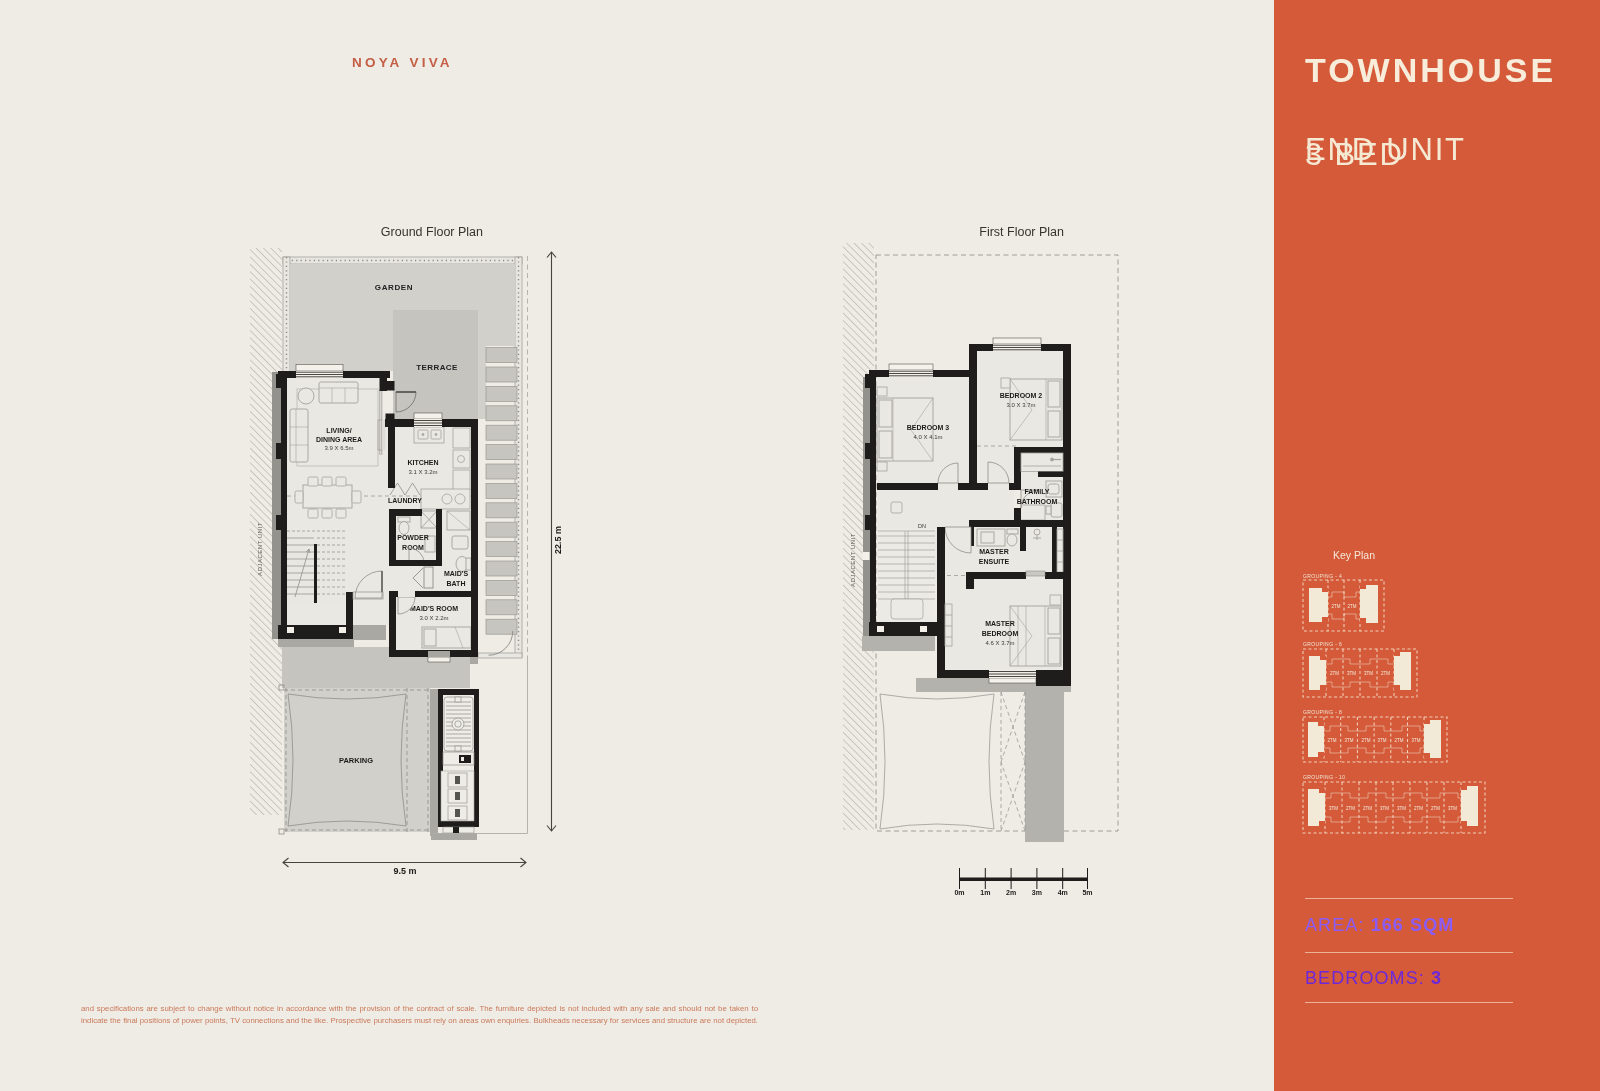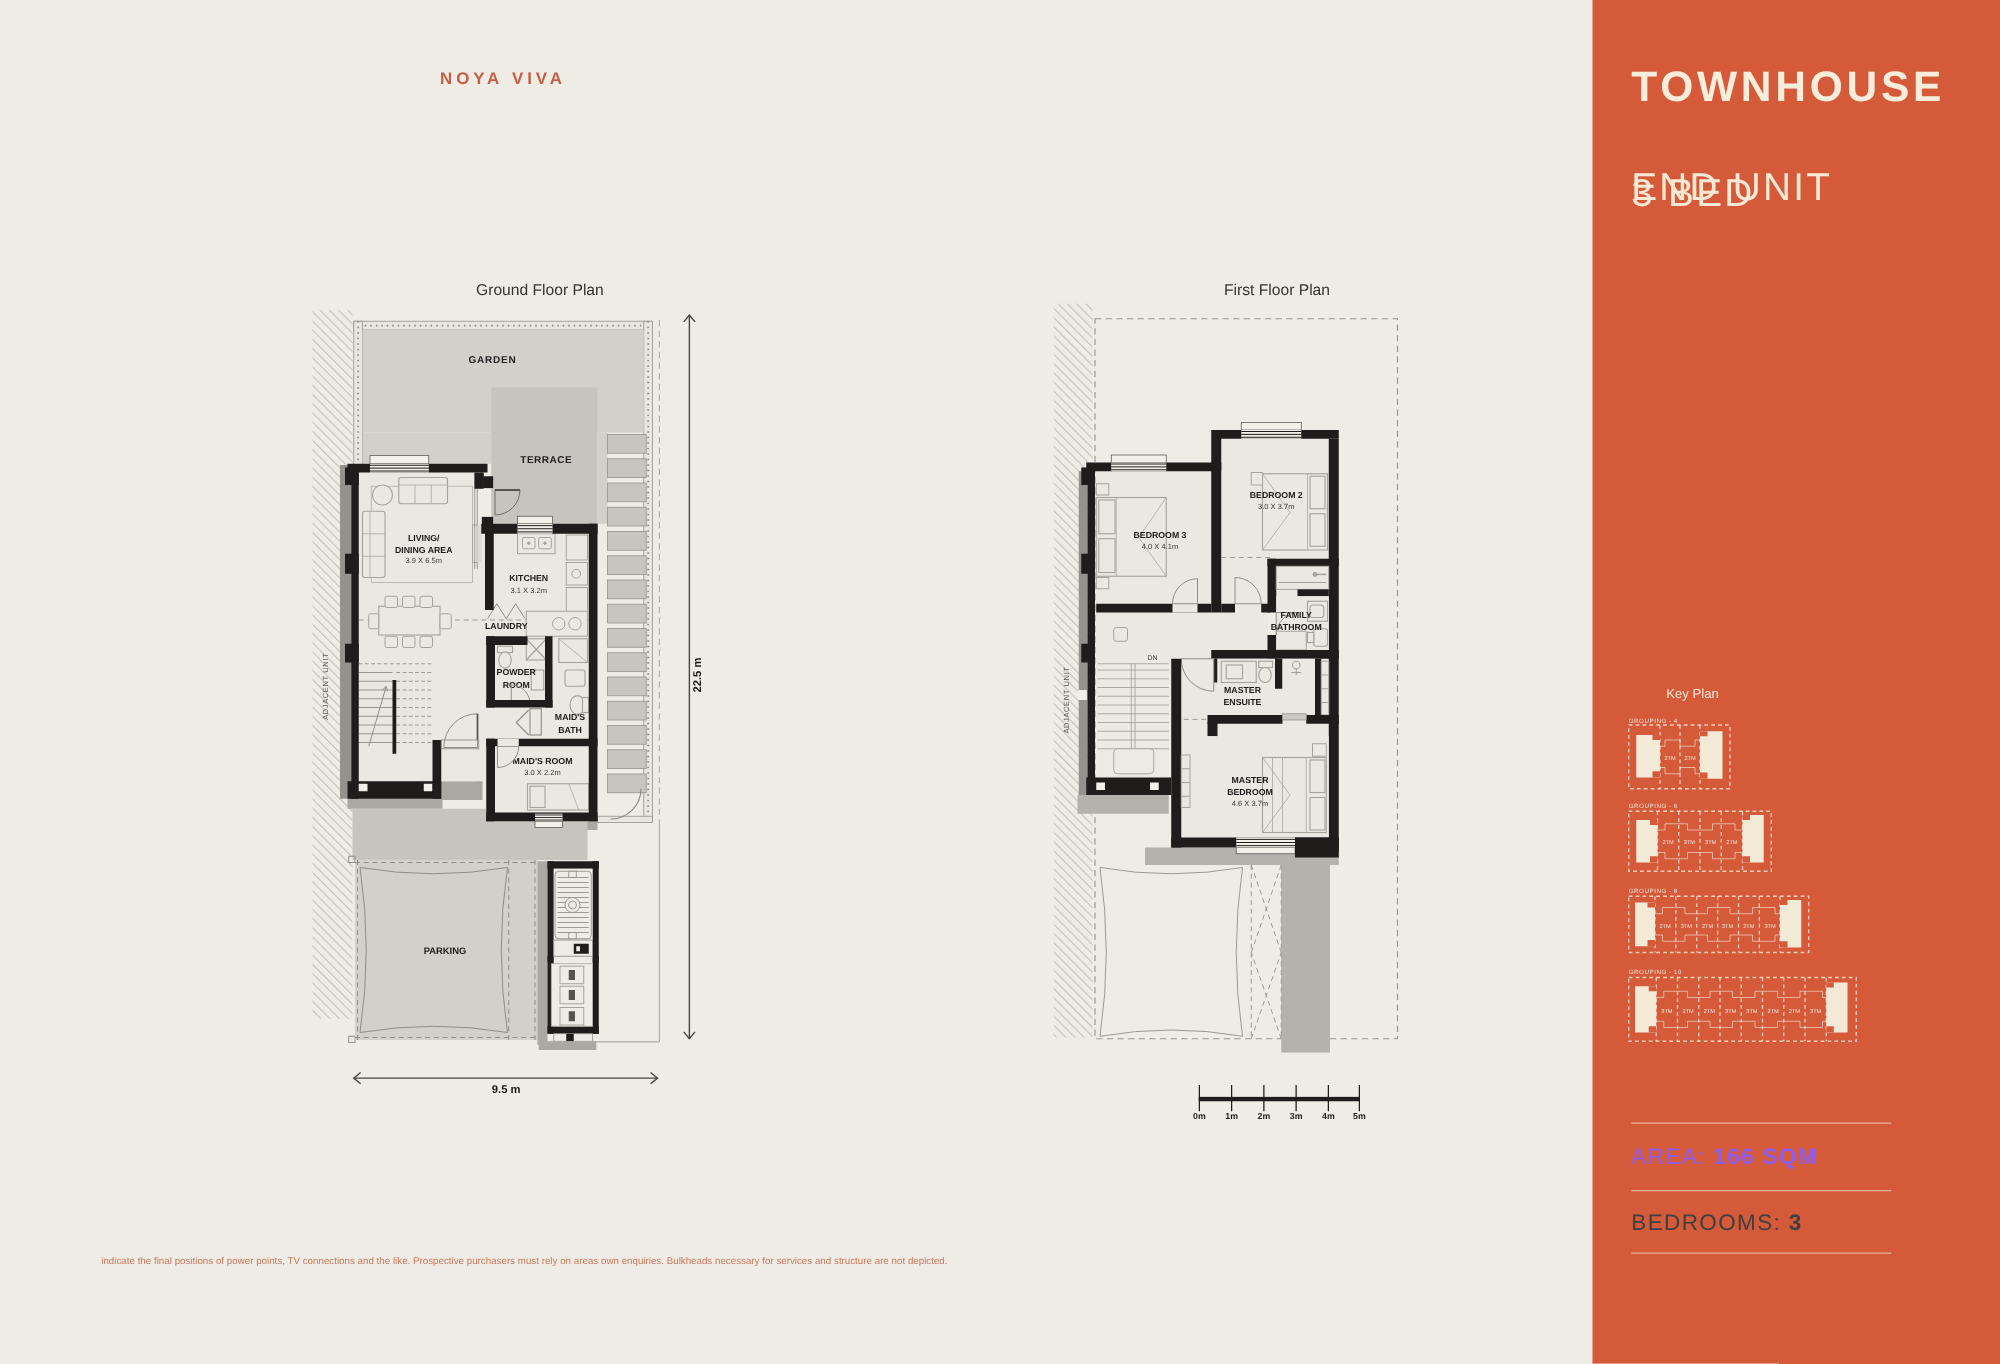--- a/index.html
+++ b/index.html
@@ -132,25 +132,26 @@
 </g>
 </g>
 </svg>
 
 <div class="abs" style="left:1305px;top:898px;width:208px;border-top:1px solid rgba(246,236,217,0.6);"></div>
 
 <div class="abs" style="left:1305px;top:915px;font-size:18px;letter-spacing:1.1px;color:#8b5cf6;">AREA: <b>166 SQM</b></div>
 
 <div class="abs" style="left:1305px;top:952px;width:208px;border-top:1px solid rgba(246,236,217,0.6);"></div>
 
-<div class="abs" style="left:1305px;top:968px;font-size:18px;letter-spacing:1.1px;color:#404040;">BEDROOMS: <b>3</b></div>
+<div class="abs" style="left:1305px;top:968px;font-size:18px;letter-spacing:1.1px;color:#6d28d9;">BEDROOMS: <b>3</b></div>
 
 <div class="abs" style="left:1305px;top:1002px;width:208px;border-top:1px solid rgba(246,236,217,0.6);"></div>
 
 <div class="abs" style="left:81px;top:1003px;width:677px;font-size:7.8px;line-height:11.6px;color:#ca7a5b;">
+<div style="text-align:justify;text-align-last:justify;">and specifications are subject to change without notice in accordance with the provision of the contract of scale. The furniture depicted is not included with any sale and should not be taken to</div>
 <div style="text-align:justify;text-align-last:justify;">indicate the final positions of power points, TV connections and the like. Prospective purchasers must rely on areas own enquiries. Bulkheads necessary for services and structure are not depicted.</div>
 </div>
 
 <svg id="plans" class="abs" style="left:0;top:0;" width="1600" height="1091" viewBox="0 0 1600 1091">
 <defs>
 <pattern id="hatch" width="5.2" height="5.2" patternUnits="userSpaceOnUse" patternTransform="rotate(-45)">
   <line x1="0" y1="0" x2="0" y2="5.2" stroke="#c3c1bb" stroke-width="1.7"></line>
 </pattern>
 </defs>
 <g id="groundfloor">

